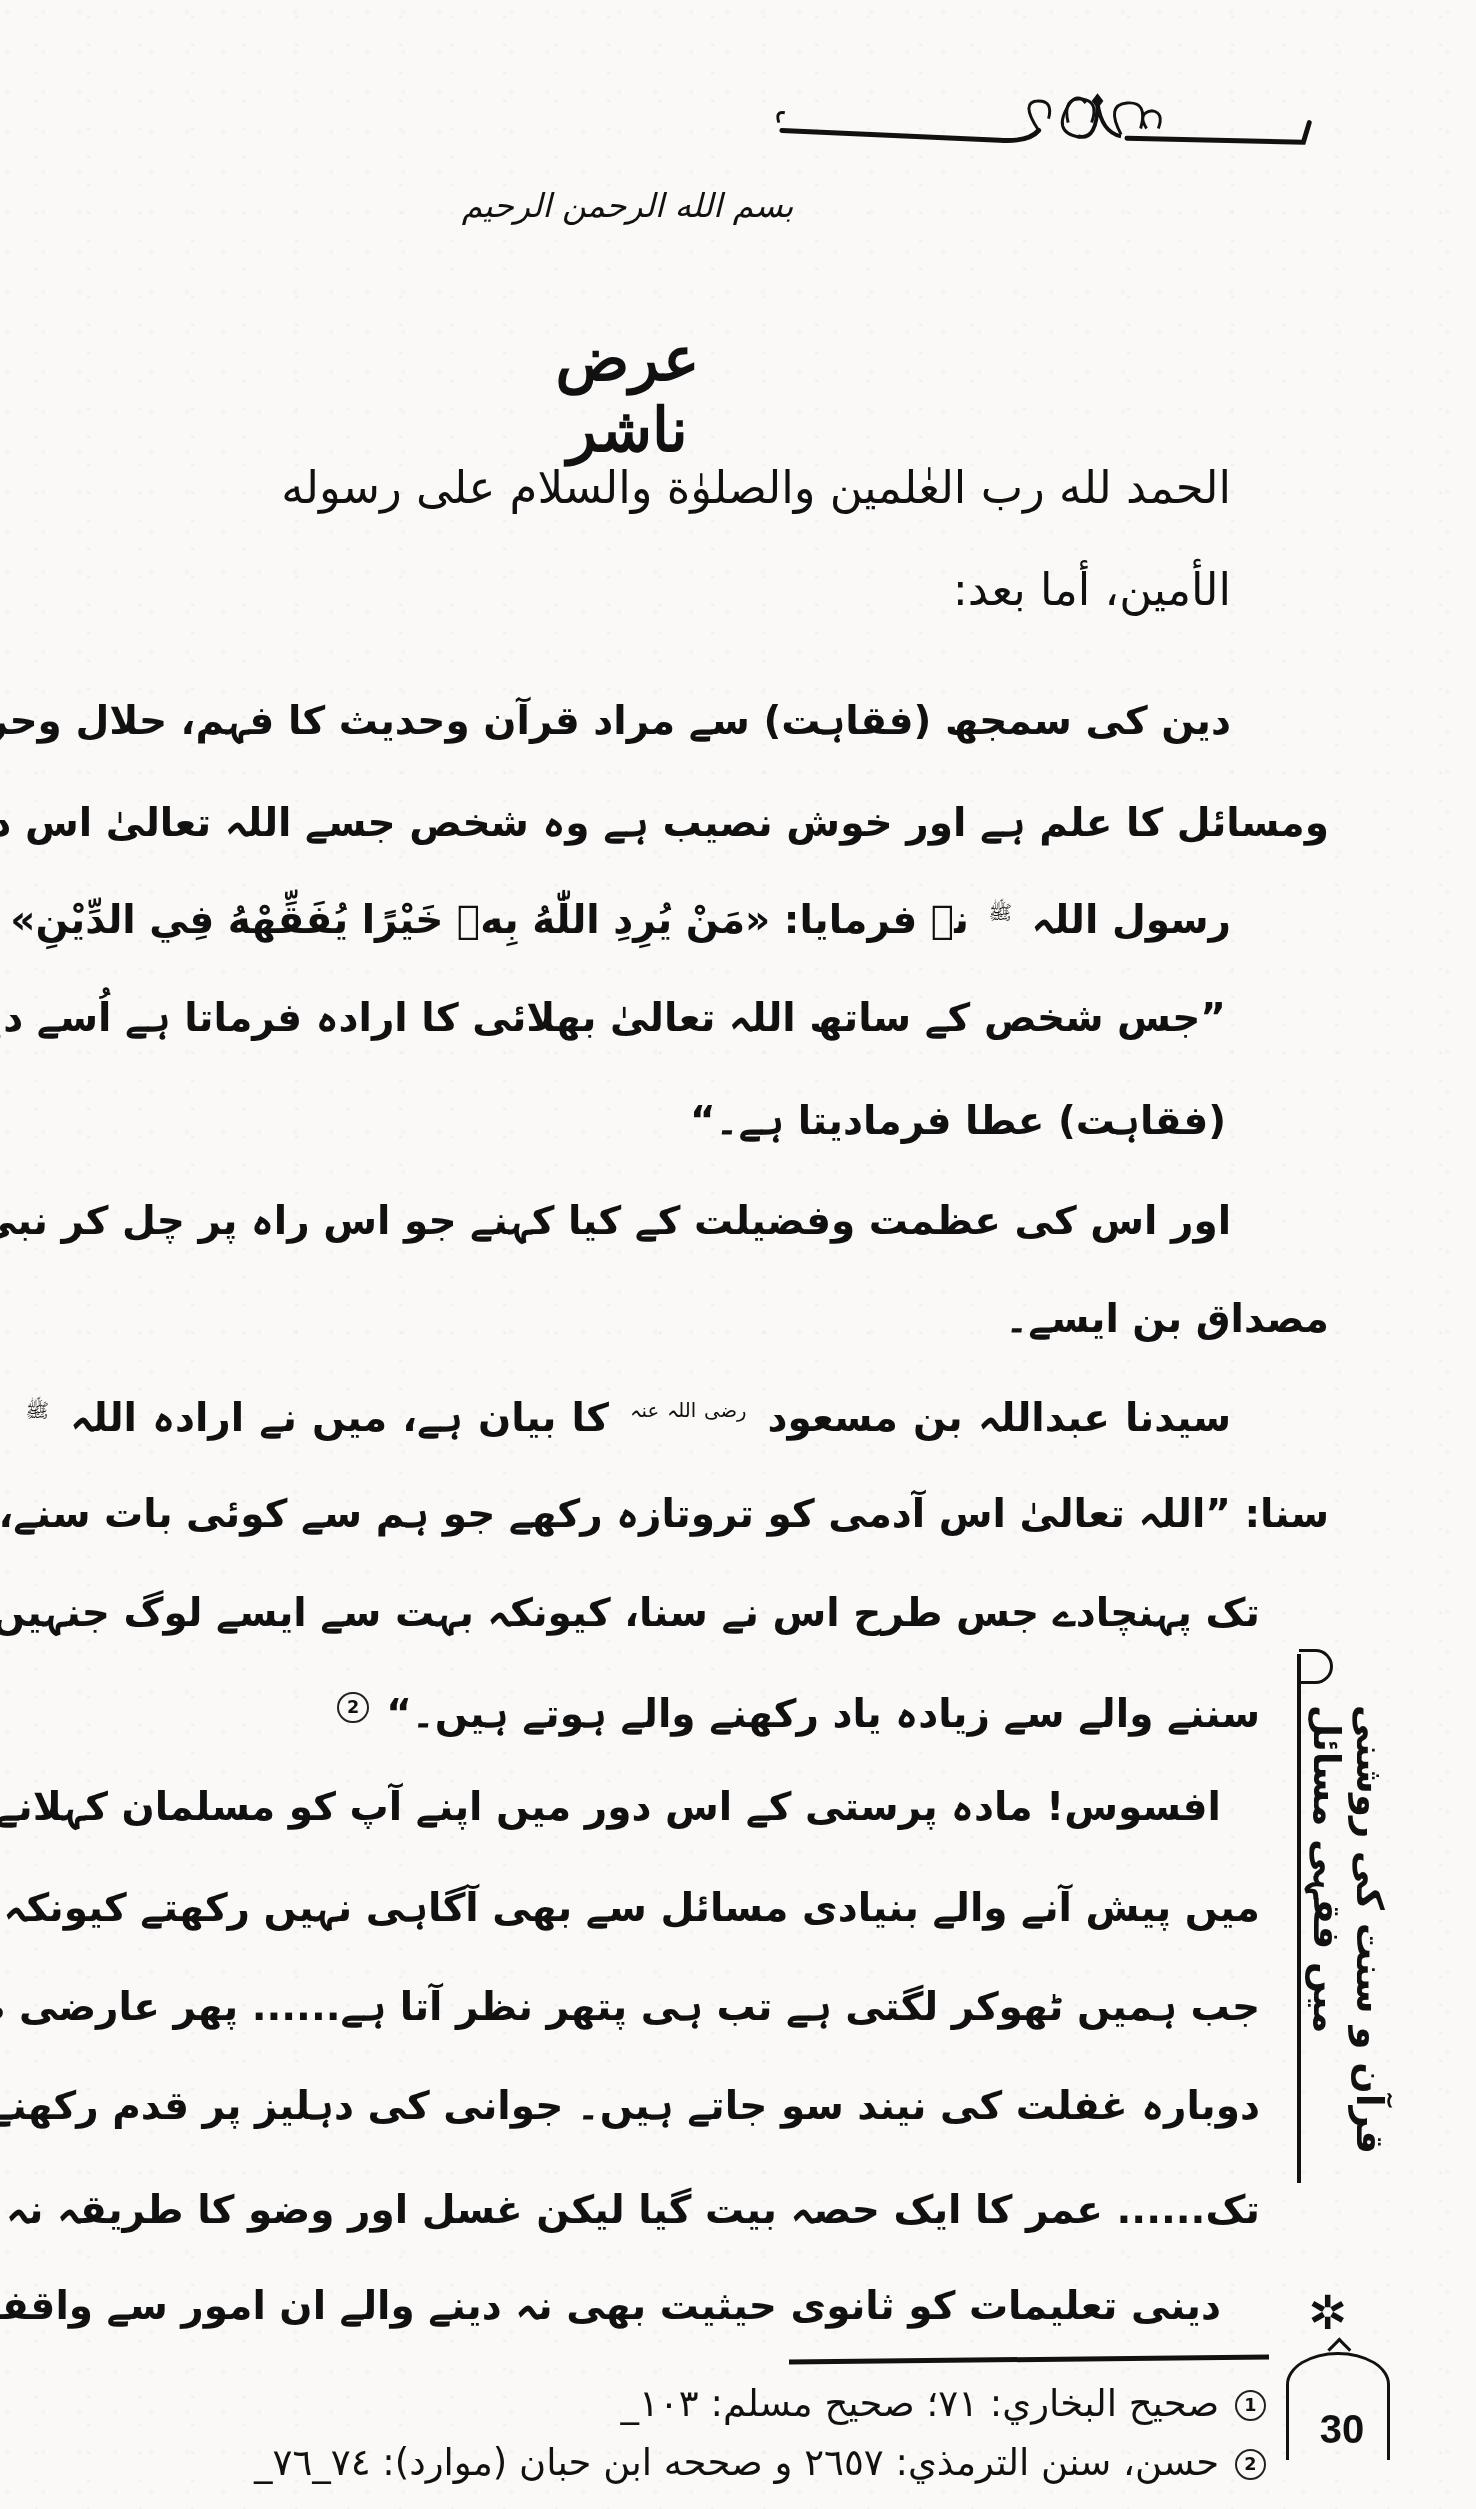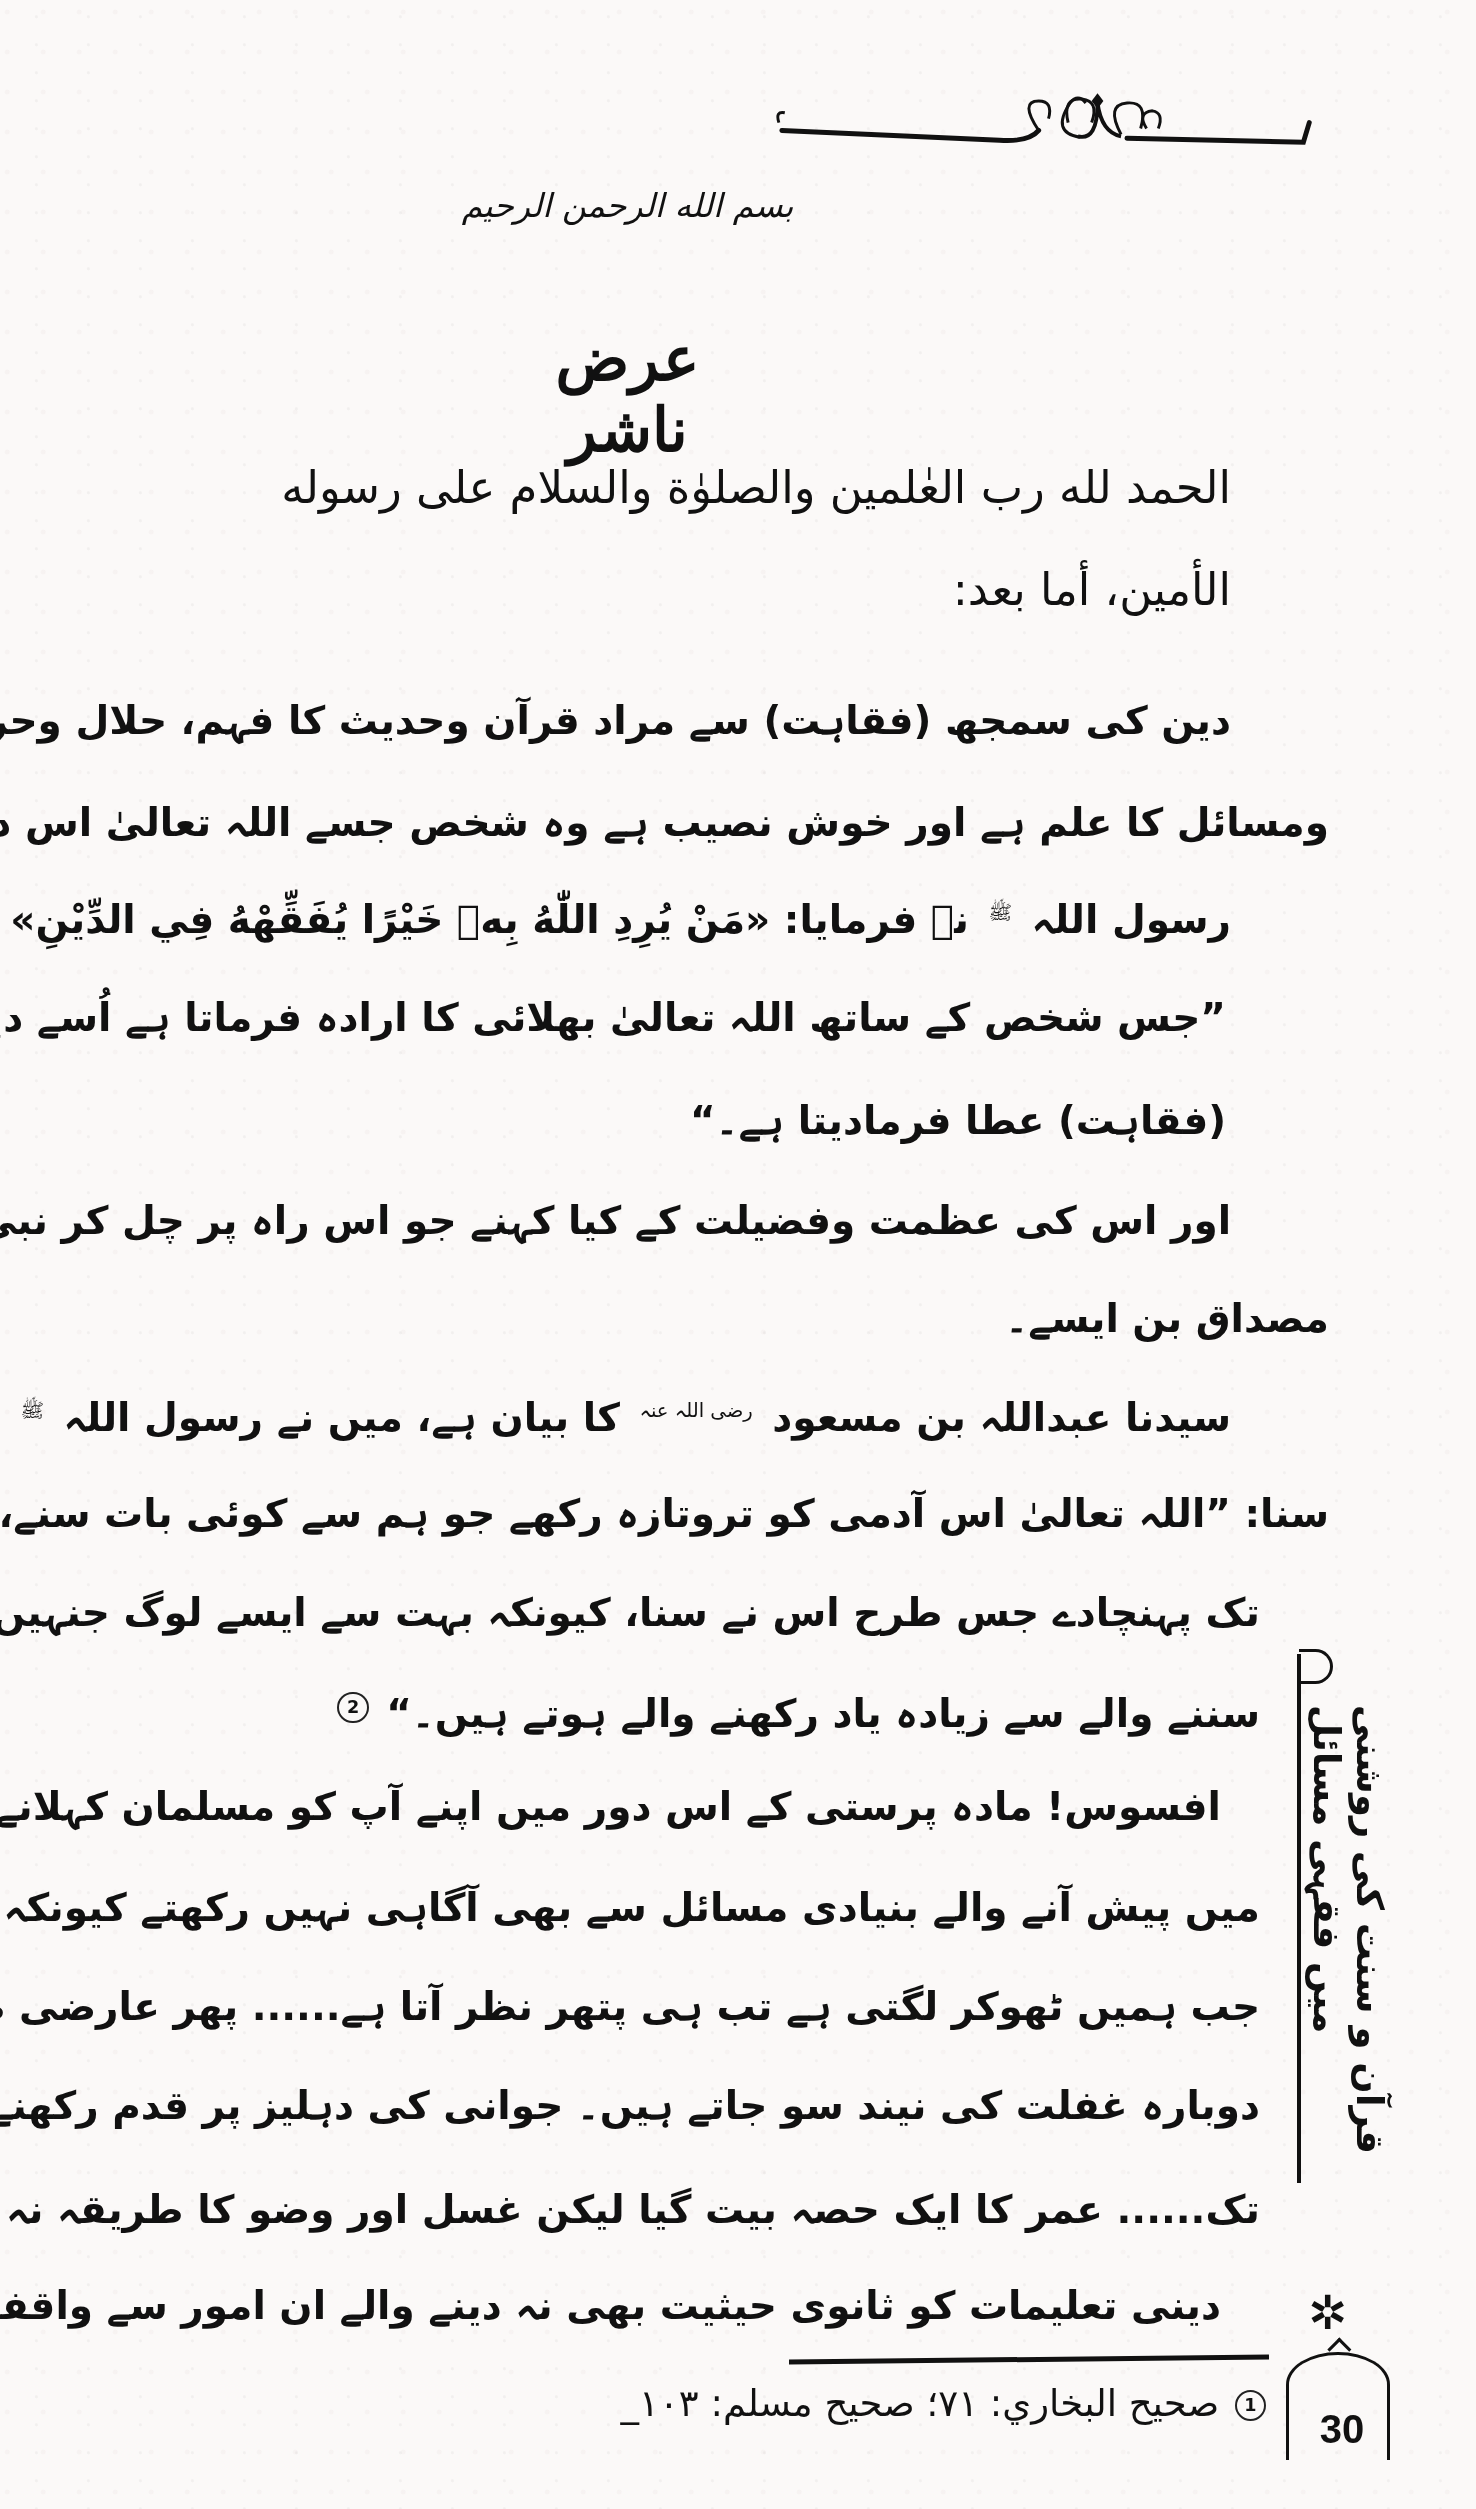--- a/index.html
+++ b/index.html
@@ -96,21 +96,21 @@
   <div class="urdu-line abs rtl" style="right:245px; left:19.6px; top:1198px;">
     <span>اور اس کی عظمت وفضیلت کے کیا کہنے جو اس راہ پر چل کر نبی کریم</span>
     
     
   </div>
   <div class="urdu-line abs rtl" style="right:147px; top:1296px; text-align:right; text-align-last:auto;">مصداق بن ایسے۔</div>
 
   <div class="urdu-line abs rtl" style="right:245px; left:19.6px; top:1395px;">
     <span>سیدنا عبداللہ بن مسعود</span>
     <span class="saw">رضی اللہ عنہ</span>
-    <span>کا بیان ہے، میں نے رسول اللہ</span>
+    <span>کا بیان ہے، میں نے ارادہ اللہ</span>
     <span class="saw">ﷺ</span>
     
   </div>
   <div class="urdu-line abs rtl" style="right:147px; left:19.6px; top:1491px;">سنا: ”اللہ تعالیٰ اس آدمی کو تروتازہ رکھے جو ہم سے کوئی بات سنے، پھر اسے اسی طرح دوسروں</div>
   <div class="urdu-line abs rtl" style="right:216px; left:19.6px; top:1590px;">تک پہنچادے جس طرح اس نے سنا، کیونکہ بہت سے ایسے لوگ جنہیں بات پہنچائی جائے،</div>
   <div class="urdu-line abs rtl" style="right:216px; top:1691px; text-align:right; text-align-last:auto;">
     <span>سننے والے سے زیادہ یاد رکھنے والے ہوتے ہیں۔“</span>
     <span class="fnmark">2</span>
   </div>
 
@@ -120,20 +120,24 @@
   <div class="urdu-line abs rtl" style="right:216px; left:19.6px; top:2083px;">دوبارہ غفلت کی نیند سو جاتے ہیں۔ جوانی کی دہلیز پر قدم رکھنے سے کمر جھکنے اور قبر کا منہ دیکھنے</div>
   <div class="urdu-line abs rtl" style="right:216px; top:2187px; text-align:right; text-align-last:auto;">تک...... عمر کا ایک حصہ بیت گیا لیکن غسل اور وضو کا طریقہ نہ آسکا!!!</div>
 
   <div class="urdu-line abs rtl" style="right:255px; left:19.6px; top:2283px;">دینی تعلیمات کو ثانوی حیثیت بھی نہ دینے والے ان امور سے واقفیت کس طرح حاصل</div>
 
   <div class="fn-rule"></div>
   <div class="footnote rtl" style="top:2382px;">
     <span class="fnmark" style="vertical-align:middle;">1</span>
     <span>صحيح البخاري: ٧١؛ صحيح مسلم: ١٠٣_</span>
   </div>
+  <div class="footnote rtl" style="top:2441px;">
+    <span class="fnmark" style="vertical-align:middle;">2</span>
+    <span>حسن، سنن الترمذي: ٢٦٥٧ و صححه ابن حبان (موارد): ٧٤_٧٦_</span>
+  </div>
 
   <div class="sidebar-curl-top"></div>
   <div class="sidebar-line"></div>
   <div class="sidebar-title">قرآن و سنت کی روشنی میں فقہی مسائل</div>
   <div class="sidebar-flower">✲</div>
   <div class="arch-tip"></div>
   <div class="page-number-box">30</div>
 </div>
 
 

